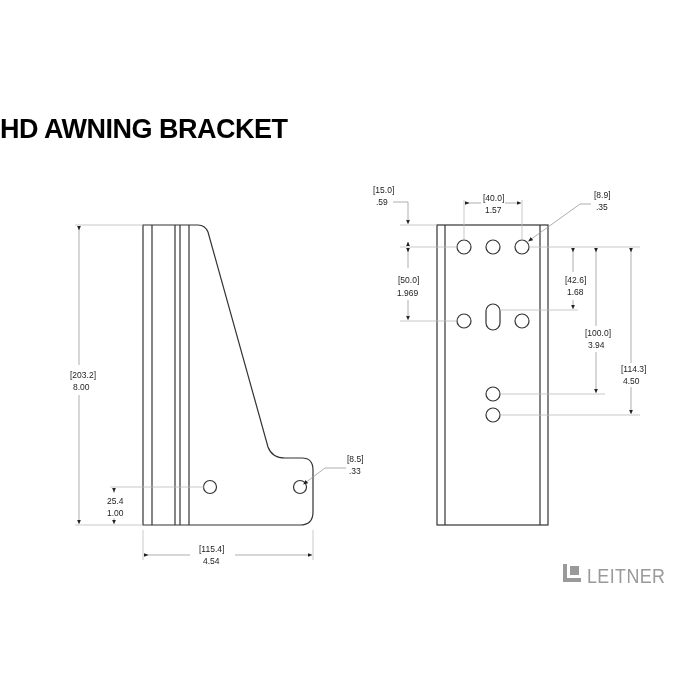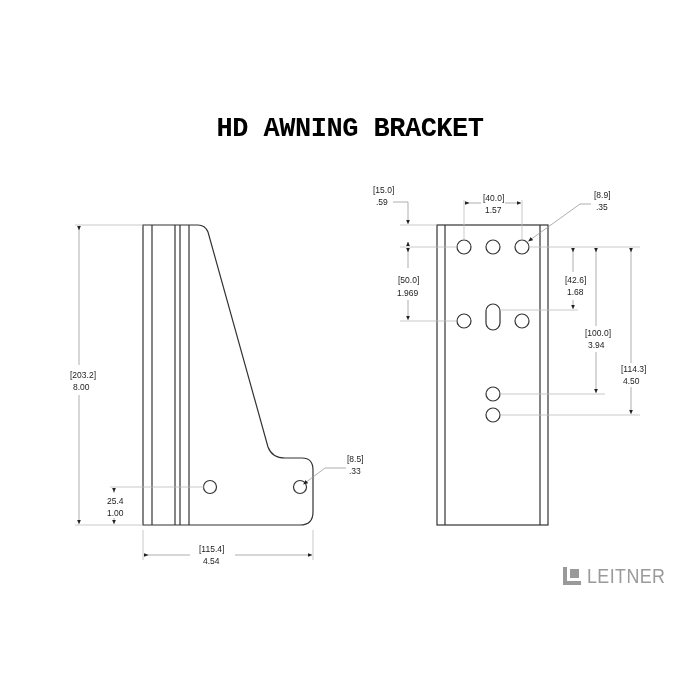--- a/index.html
+++ b/index.html
@@ -1,23 +1,23 @@
 <!DOCTYPE html>
 <html><head>
 <meta charset="utf-8">
 <style>
   html, body { margin: 0; padding: 0; background: #ffffff; }
   body { width: 700px; height: 700px; position: relative; overflow: hidden;
          font-family: "Liberation Sans", sans-serif; }
-  .title { position: absolute; left: 0; width: 700px; top: 114px; text-align: center;
-           font-family: Liberation Mono, monospace; font-weight: bold; font-size: 27px;
+  .title { position: absolute; left: 0; width: 700px; top: 114px; 
+           font-family: Liberation Sans, sans-serif; font-weight: bold; font-size: 27px;
            letter-spacing: -0.5px; color: #000; }
   svg.drawing { position: absolute; left: 0; top: 0; }
   .dim { font-family: "Liberation Sans", sans-serif; font-size: 8.5px; fill: #222; }
-  .logo { position: absolute; left: 563px; top: 564px; display: flex; align-items: center;
+  .logo { position: absolute; left: 563px; top: 564px; display: flex; align-items: flex-start;
           color: #9a9a9a; }
   .logo-mark { width: 18px; height: 18px; position: relative; margin-right: 6px; }
   .logo-mark .l1 { position: absolute; left: 0; top: 0; width: 4px; height: 18px; background: #9a9a9a; }
   .logo-mark .l2 { position: absolute; left: 0; bottom: 0; width: 18px; height: 4px; background: #9a9a9a; }
   .logo-mark .sq { position: absolute; left: 7px; top: 2px; width: 9px; height: 9px; background: #9a9a9a; }
   .logo-text { font-family: "Liberation Sans", sans-serif; font-size: 21px; letter-spacing: 0.5px;
                transform: scaleX(0.85); transform-origin: left center; }
 </style>
 </head>
 <body>

